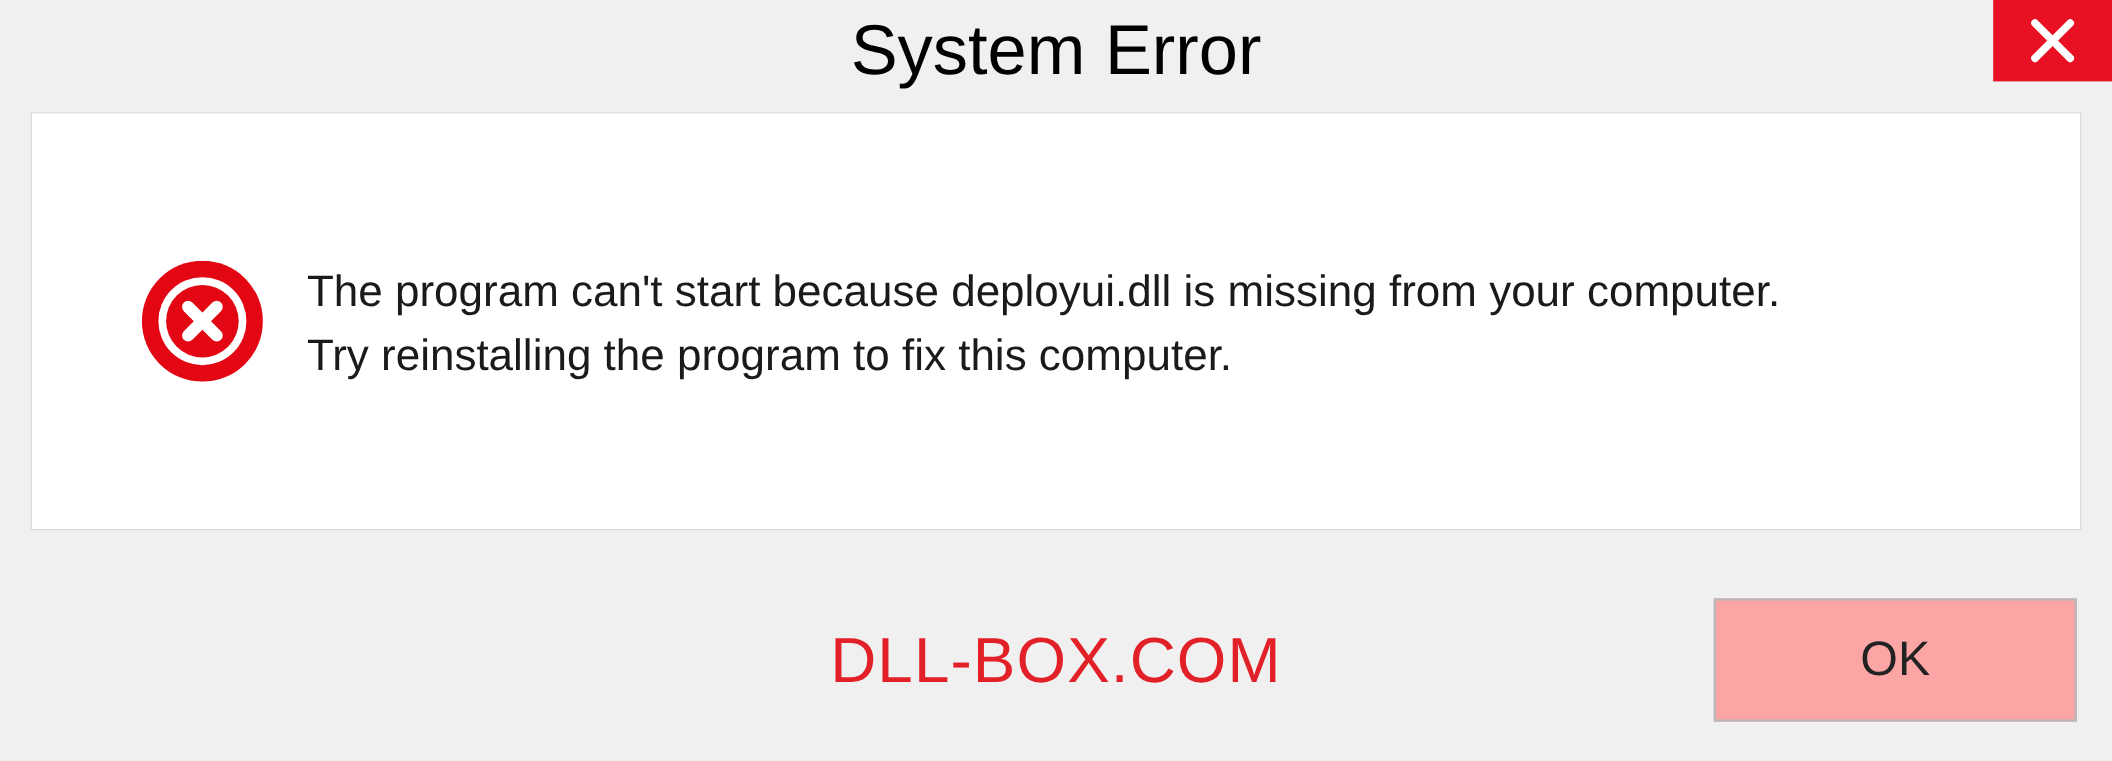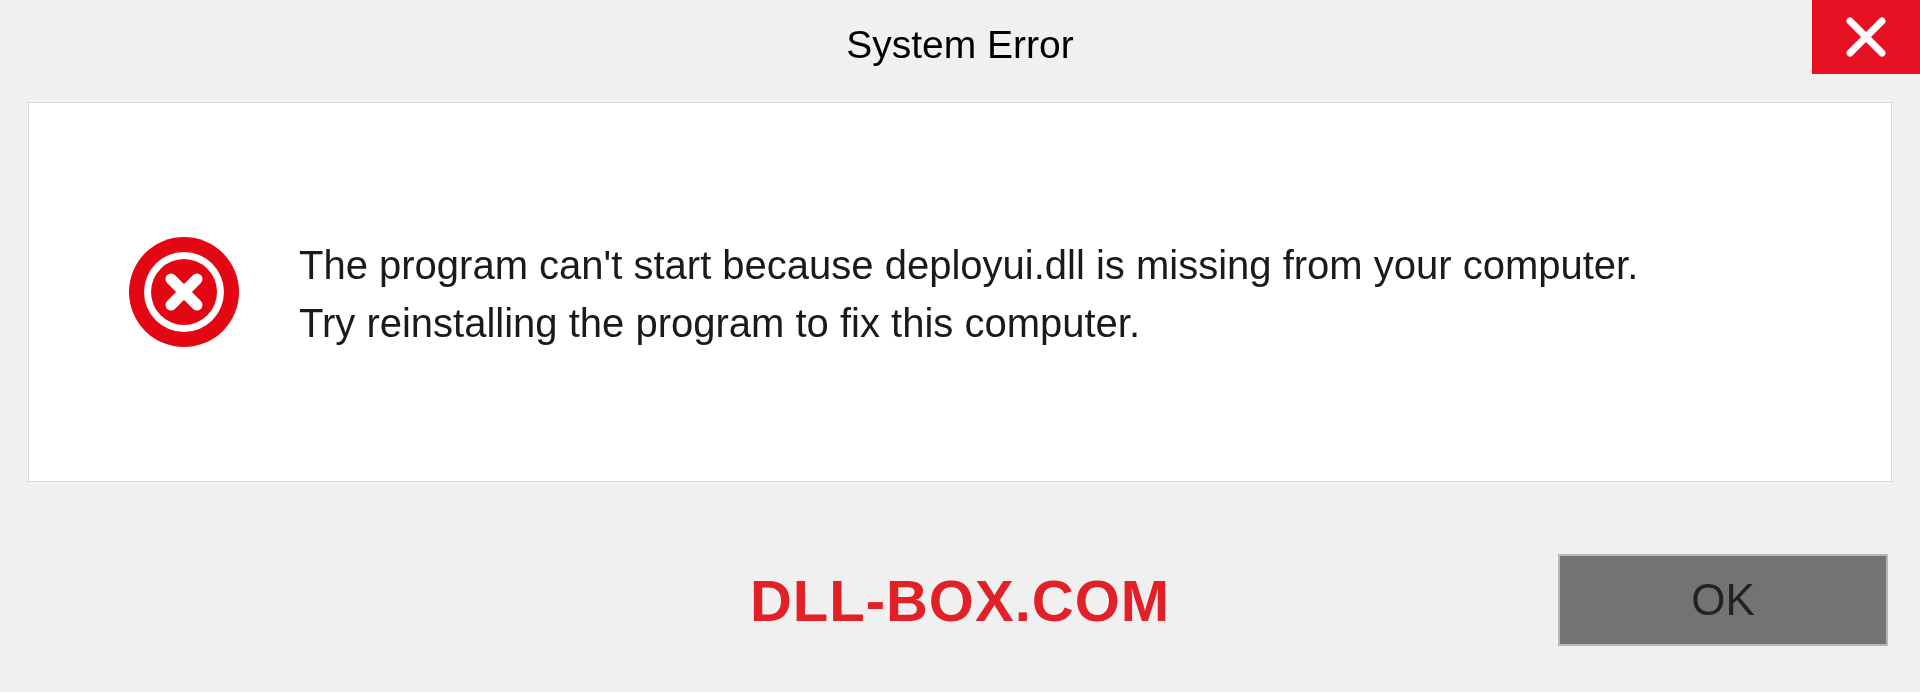--- a/index.html
+++ b/index.html
@@ -16,21 +16,21 @@
       overflow: hidden;
     }
     .titlebar {
       position: relative;
       height: 90px;
       display: flex;
       align-items: center;
       justify-content: center;
     }
     .title-text {
-      font-size: 39px;
+      font-size: 64px;
       color: #000;
       font-weight: 400;
     }
     .close-btn {
       position: absolute;
       top: 0;
       right: 0;
       width: 108px;
       height: 74px;
       background: #e81123;
@@ -44,21 +44,21 @@
       height: 44px;
     }
     .body-panel {
       margin: 12px 28px 0 28px;
       background: #ffffff;
       border: 1px solid #d8d8d8;
       height: 380px;
       display: flex;
       align-items: center;
       padding: 0 60px 0 100px;
-      gap: 60px;
+      gap: 40px;
     }
     .error-icon {
       flex-shrink: 0;
       width: 110px;
       height: 110px;
     }
     .message-wrap {
       flex: 1;
       padding-top: 4px;
     }
@@ -78,30 +78,30 @@
       align-items: center;
       justify-content: flex-end;
       gap: 60px;
       padding-right: 4px;
     }
     .watermark {
       position: absolute;
       left: 50%;
       transform: translateX(-50%);
       font-size: 58px;
-      font-weight: 700;
+      font-weight: 400;
       color: #e22028;
       letter-spacing: 1px;
       font-family: Arial, "Arial Black", sans-serif;
       white-space: nowrap;
     }
     .ok-btn {
       width: 330px;
-      height: 92px;
-      background: #737373;
+      height: 112px;
+      background: #fca5a5;
       border: 2px solid #b7b7b7;
       display: flex;
       align-items: center;
       justify-content: center;
       font-size: 44px;
       color: #222;
       cursor: pointer;
       font-family: inherit;
     }
   </style>

